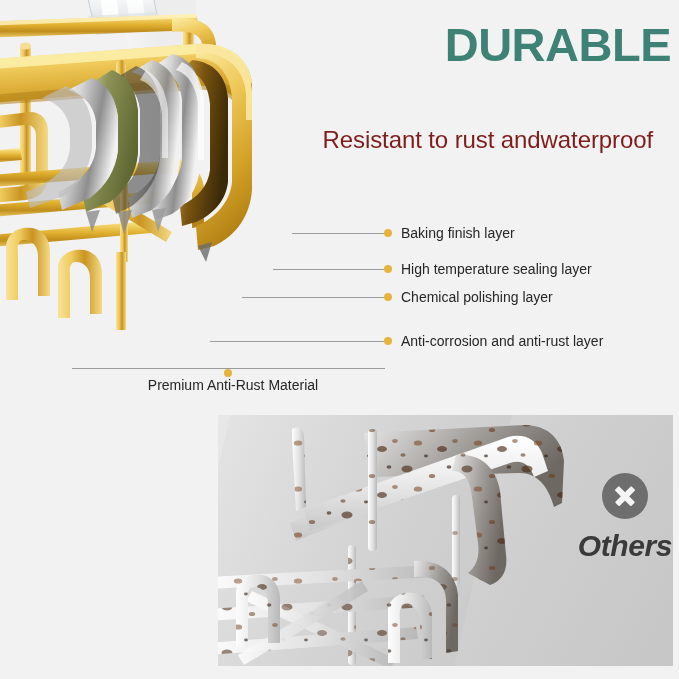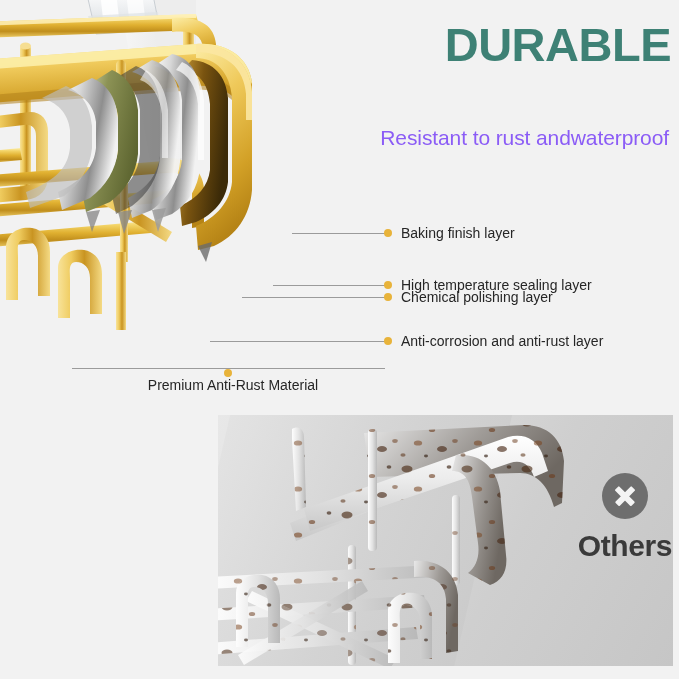--- a/index.html
+++ b/index.html
@@ -23,25 +23,25 @@
     display:block;
     color:#3E8175;
     font-weight:bold;
     font-size:47px;
     line-height:0.99;
     letter-spacing:-0.5px;
     font-family:"Liberation Sans", sans-serif;
   }
   .subtitle {
     position:absolute;
-    right:10px; top:126px;
+    right:26px; top:126px;
     width:470px;
     text-align:right;
-    color:#8b5cf6;
-    font-size:21px;
+    color:#7f1d1d;
+    font-size:24px;
     letter-spacing:-0.1px;
     font-family:"Liberation Sans", sans-serif;
   }
 
   
   .callouts { position:absolute; left:330px; top:222px; width:349px; }
   .callout {
     position:absolute;
     left:0;
     height:22px;
@@ -64,36 +64,37 @@
   .callout .ctext {
     margin-left:9px;
     color:#262626;
     font-size:14px;
     white-space:nowrap;
     font-family:"Liberation Sans", sans-serif;
   }
   
   .callout.c0 { top:0px;  left:-38px; }
   .callout.c0 .lead { width:93px; }
-  .callout.c1 { top:52px; left:-57px; }
+  .callout.c1 { top:36px; left:-57px; }
   .callout.c1 .lead { width:112px; }
   .callout.c2 { top:64px; left:-88px; }
   .callout.c2 .lead { width:143px; }
   .callout.c3 { top:108px; left:-120px;align-items:center; }
   .callout.c3 .lead { width:175px; }
   .callout.c4 { top:146px; left:-258px;flex-direction:column; }
   .callout.c4 .lead { width:313px; }
 
   
   .others-panel {
     position:absolute;
     left:218px; top:415px;
     width:455px; height:251px;
     background:linear-gradient(118deg,#E8E8E8 0%,#DDDDDD 30%,#CFCFCF 62%,#C6C6C6 100%);
     overflow:hidden;
+    font-style:italic;
   }
   .others-panel .floorshade {
     position:absolute; left:-4%; top:-6%;
     width:62%; height:116%;
     background:linear-gradient(100deg,#E2E2E2 0%,#D2D2D2 55%,#CACACA 100%);
     transform:skewX(-13deg);
     opacity:.85;
   }
   .others-badge {
     position:absolute;

